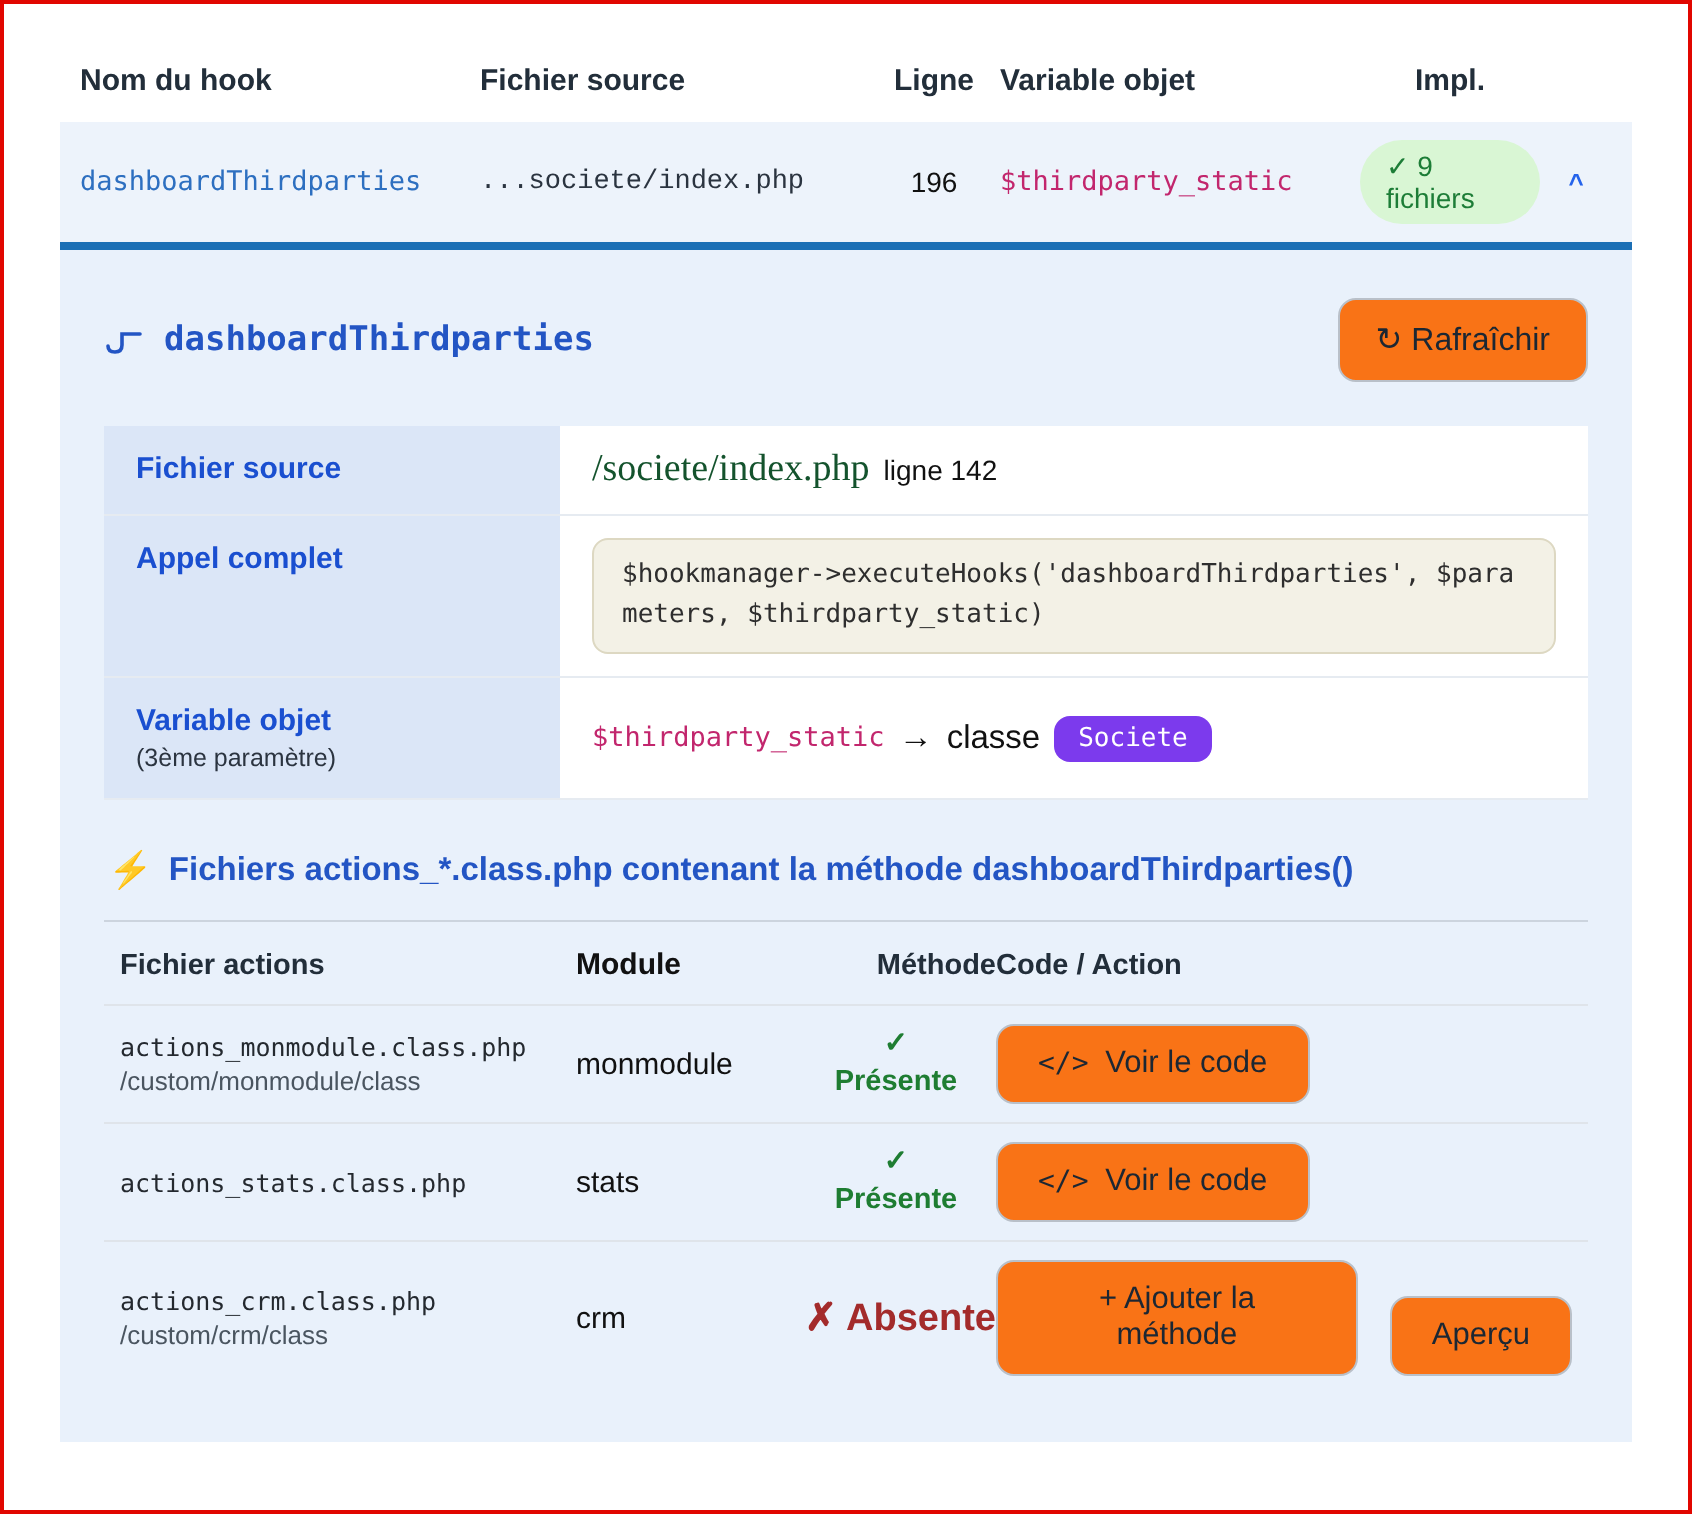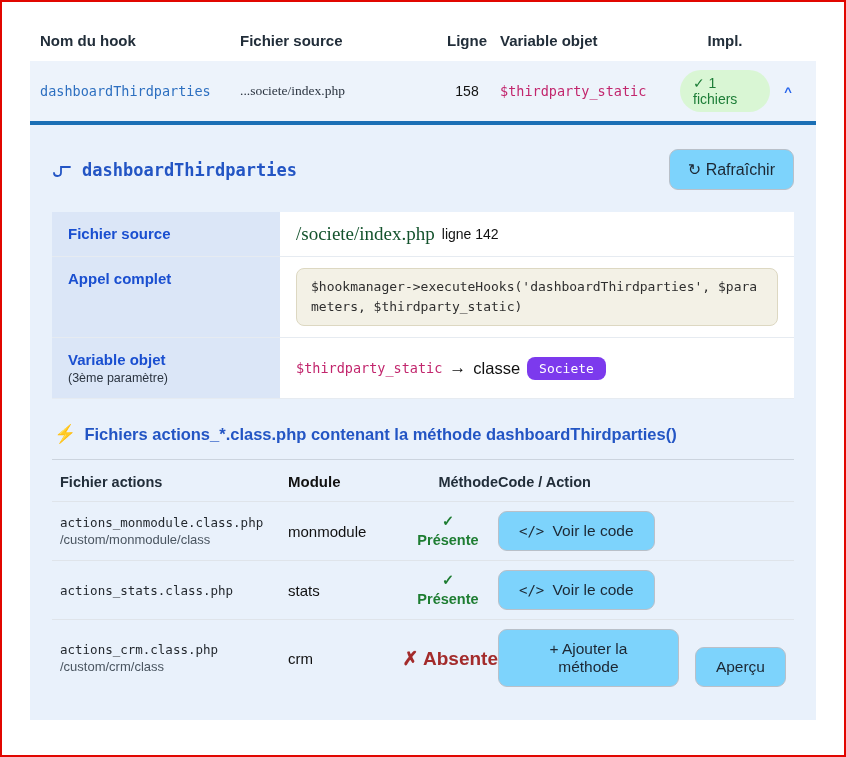--- a/index.html
+++ b/index.html
@@ -12,32 +12,32 @@
   .hdr-row { display:flex; align-items:center; padding:4px 10px 12px; font-size:15px; font-weight:600; color:#222e3a; }
   .hk-row { display:flex; align-items:center; padding:9px 10px; font-size:13.5px; }
   .hk-row.expanded { background:#edf3fb; border-bottom:4px solid #1b6fb5; }
   .c-name { width:200px; }
   .c-file { width:194px; }
   .c-line { width:66px; text-align:center; }
   .c-var  { width:180px; }
   .c-impl { flex:1; display:flex; justify-content:center; }
   .c-caret{ width:36px; text-align:center; }
   .hook-name { color:#2d6fc0; font-family:"DejaVu Sans Mono", monospace; font-size:13.5px; }
-  .file-path { color:#2b3440; font-family:Liberation Serif, serif; font-size:13.5px; }
+  .file-path { color:#2b3440; font-family:Liberation Mono, monospace; font-size:13.5px; }
   .line-num { color:#111; font-size:14px; }
   .var-pink { color:#c2266d; font-family:"DejaVu Sans Mono", monospace; font-size:13.5px; }
   .impl-badge { background:#d9f6d4; color:#1d7d37; border-radius:999px; padding:5px 13px; font-size:14px; }
   .caret-up { color:#2563eb; font-weight:700; font-size:13px; cursor:pointer; }
 
   
   .panel { margin:0 28px; background:#e9f1fb; padding:24px 22px 24px; }
   .panel-head { display:flex; justify-content:space-between; align-items:center; margin-bottom:22px; }
   .panel-title { display:flex; align-items:center; gap:10px; color:#2355c4; font-family:"DejaVu Sans Mono", monospace; font-size:17px; font-weight:700; }
   .hook-icon svg { display:block; }
-  .btn { background:#7dd3fc; border:1px solid #b9c0c9; border-radius:9px; color:#1c2733; font-family:"Liberation Sans", sans-serif; cursor:pointer; }
+  .btn { background:#f97316; border:1px solid #b9c0c9; border-radius:9px; color:#1c2733; font-family:"Liberation Sans", sans-serif; cursor:pointer; }
   .refresh-btn { padding:10px 18px; font-size:16px; }
 
   .detail-table { background:#fff; }
   .d-row { display:flex; border-bottom:1px solid #e6ebf1; }
   .d-row:last-child { border-bottom:none; }
   .d-label { width:228px; background:#dbe6f7; padding:13px 16px; }
   .d-label .lbl { color:#1a4fd0; font-weight:700; font-size:15px; }
   .d-label .sub { color:#2b3440; font-size:12.5px; margin-top:3px; }
   .d-value { flex:1; padding:11px 16px; display:flex; align-items:center; flex-wrap:wrap; gap:7px; }
   .src-path { color:#14532d; font-family:Liberation Serif, serif; font-size:19px; }
@@ -78,24 +78,24 @@
       <div class="c-file">Fichier source</div>
       <div class="c-line">Ligne</div>
       <div class="c-var">Variable objet</div>
       <div class="c-impl">Impl.</div>
       <div class="c-caret"></div>
     </div>
 
     <div class="hk-row expanded">
       <div class="c-name hook-name">dashboardThirdparties</div>
       <div class="c-file file-path">...societe/index.php</div>
-      <div class="c-line line-num">158</div>
+      <div class="c-line line-num">196</div>
       <div class="c-var var-pink">$thirdparty_static</div>
       <div class="c-impl">
-          <span class="impl-badge">✓ 1 fichiers</span>
+          <span class="impl-badge">✓ 9 fichiers</span>
         </div>
       <div class="c-caret caret-up">^</div>
     </div>
   </div>
 
   <div class="panel">
     <div class="panel-head">
       <div class="panel-title">
         <span class="hook-icon">
           <svg width="20" height="16" viewBox="0 0 20 16" fill="none">

